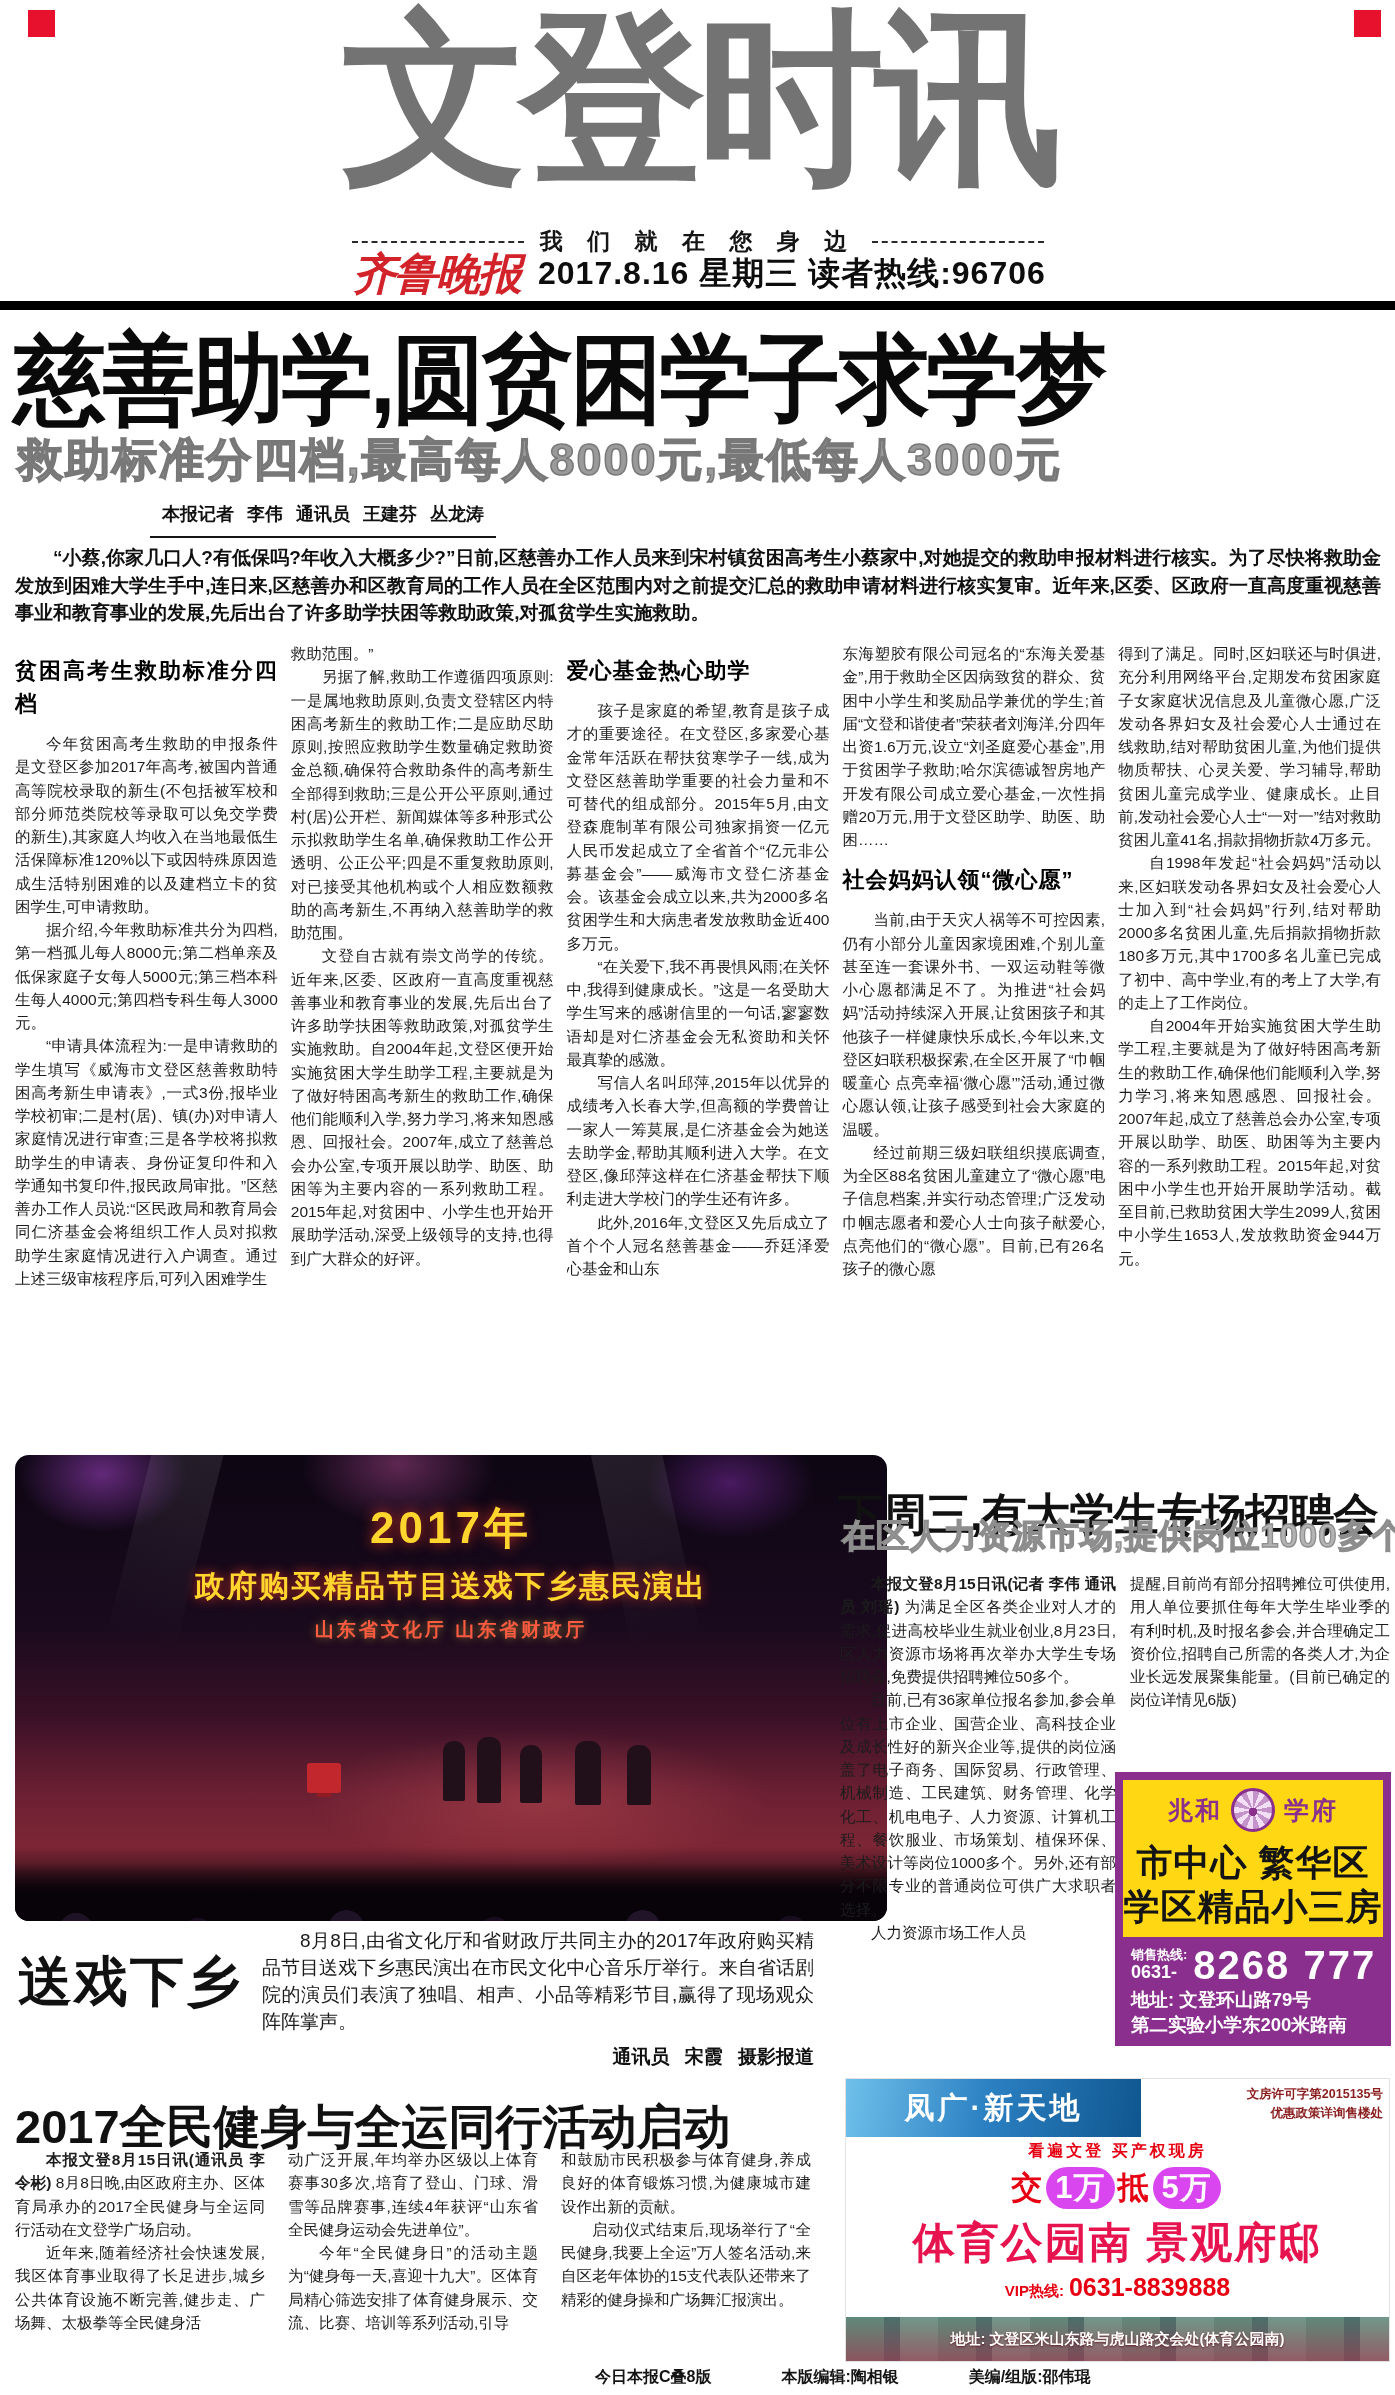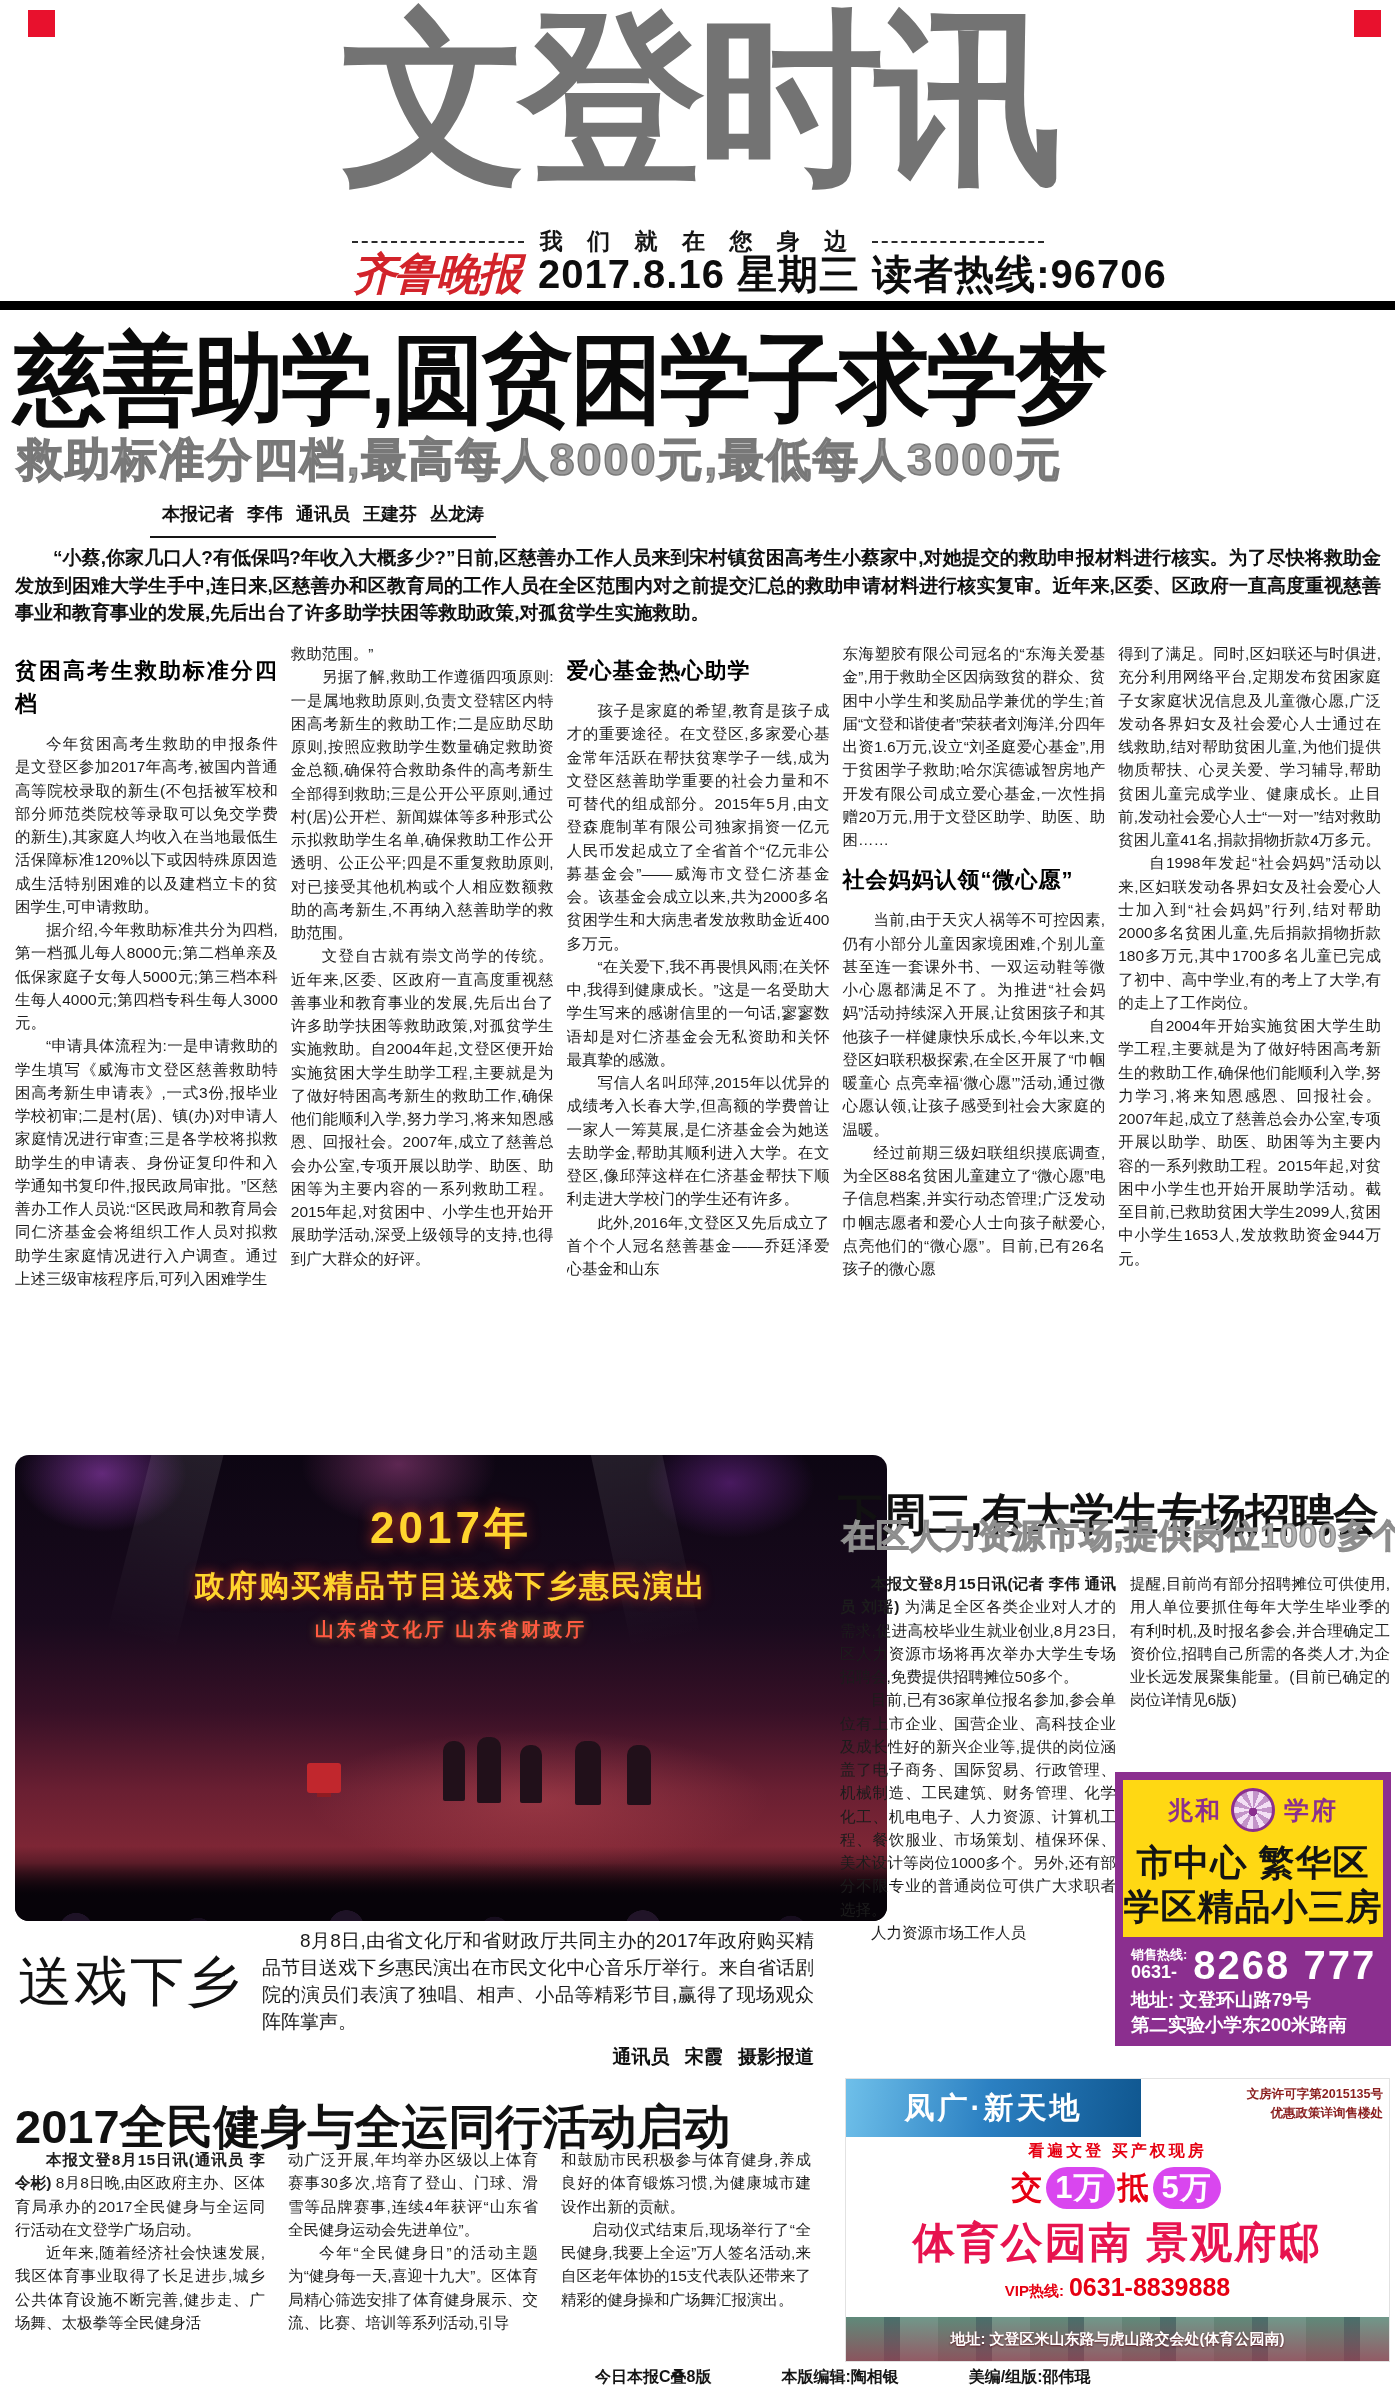--- a/index.html
+++ b/index.html
@@ -15,21 +15,21 @@
   .masthead-title {
     position:absolute; top:2px; left:0; right:0; text-align:center;
     font-size:186px; line-height:1.04; font-weight:900; color:#737373;
     letter-spacing:-8px; white-space:nowrap;
   }
   .slogan-row { position:absolute; top:226px; left:352px; width:692px; display:flex; align-items:center; gap:16px; }
   .dashline { flex:1; border-top:2px dashed #2a2a2a; height:0; }
   .slogan { font-size:23px; font-weight:700; letter-spacing:9px; color:#151515; white-space:nowrap; }
   .paper-row { position:absolute; top:250px; left:352px; width:692px; height:48px; display:flex; align-items:center; gap:18px; }
   .paper-logo { font-family:"DejaVu Serif", serif; font-style:italic; font-weight:900; font-size:44px; color:#d2232a; letter-spacing:-2px; white-space:nowrap; }
-  .edition-dateline { font-size:40px; font-weight:800; color:#0d0d0d; letter-spacing:1px; white-space:nowrap; }
+  .edition-dateline { font-size:32px; font-weight:800; color:#0d0d0d; letter-spacing:1px; white-space:nowrap; }
   .top-rule { position:absolute; top:301px; left:0; width:1395px; height:9px; background:#000; }
 
   .lead-headline {
     position:absolute; top:314px; left:14px; width:1372px;
     font-size:92px; font-weight:900; letter-spacing:-3px; color:#0a0a0a;
     transform:scaleY(1.06); transform-origin:top left; white-space:nowrap;
   }
   .lead-subhead {
     position:absolute; top:430px; left:18px; font-size:45px; font-weight:700;
     color:#9a9a9a; -webkit-text-stroke:1.5px #787878; letter-spacing:2px; white-space:nowrap;
@@ -73,21 +73,21 @@
     background:
       radial-gradient(circle 17px at 7% 115%, #1e1226 97%, transparent),
       radial-gradient(circle 15px at 21% 120%, #170d1e 97%, transparent),
       radial-gradient(circle 18px at 38% 112%, #1e1226 97%, transparent),
       radial-gradient(circle 15px at 55% 118%, #170d1e 97%, transparent),
       radial-gradient(circle 18px at 72% 112%, #211428 97%, transparent),
       radial-gradient(circle 16px at 89% 118%, #170d1e 97%, transparent),
       linear-gradient(180deg, rgba(8,4,10,0) 0%, #070309 55%);
   }
 
-  .feature-title { position:absolute; left:18px; top:1946px; font-size:54px; font-weight:400; letter-spacing:2px; white-space:nowrap; }
+  .feature-title { position:absolute; left:18px; top:1946px; font-size:54px; font-weight:700; letter-spacing:2px; white-space:nowrap; }
   .feature-caption { position:absolute; left:262px; top:1928px; width:552px; font-size:19px; line-height:1.42; text-align:justify; text-indent:2em; color:#1a1a1a; }
   .feature-credit { position:absolute; left:262px; top:2044px; width:552px; text-align:right; font-size:19px; font-weight:800; word-spacing:10px; }
 
   .recruit-headline { position:absolute; left:838px; top:1485px; font-size:45px; font-weight:900; letter-spacing:-1px; white-space:nowrap; }
   .recruit-subhead { position:absolute; left:842px; top:1514px; font-size:33px; font-weight:700; color:#b3b3b3; -webkit-text-stroke:1.3px #8d8d8d; letter-spacing:1px; white-space:nowrap; }
   .recruit-cols { position:absolute; left:840px; top:1572px; width:550px; display:flex; gap:14px; }
   .rc { font-size:15.5px; line-height:1.5; text-align:justify; overflow:hidden; color:#1c1c1c; }
   .rc p { text-indent:2em; } .rc p.noind { text-indent:0; }
   .rc1 { width:276px; height:478px; } .rc2 { width:260px; height:196px; }
 

